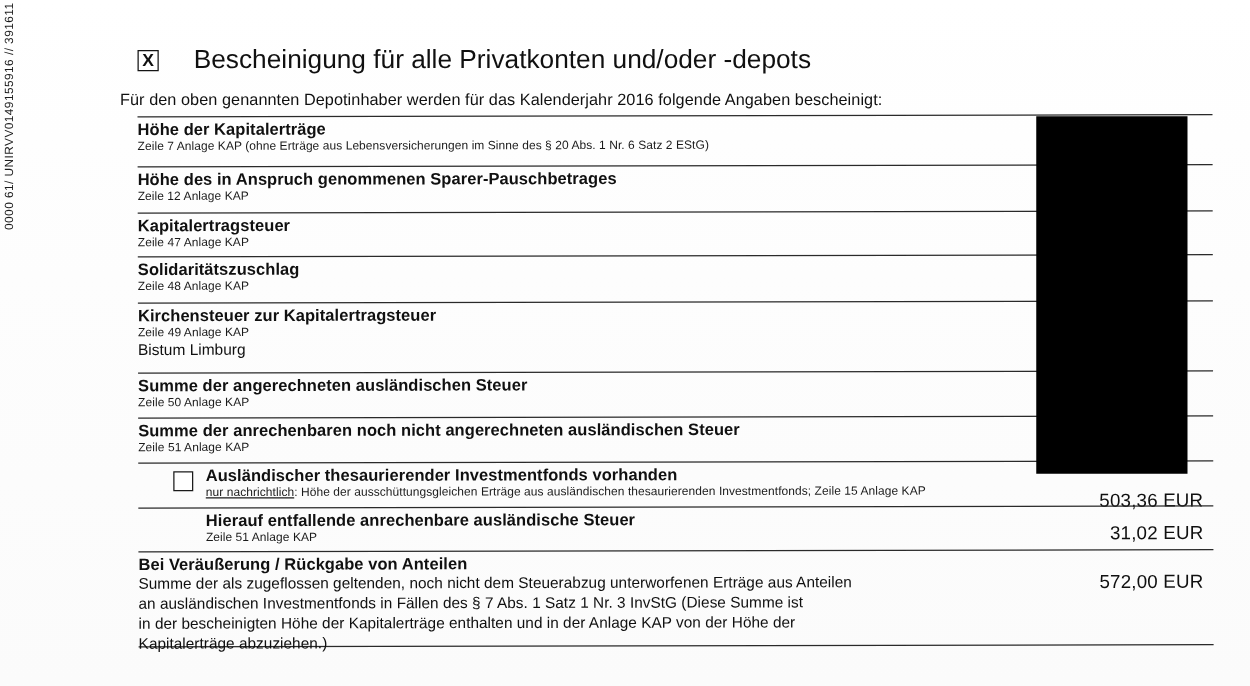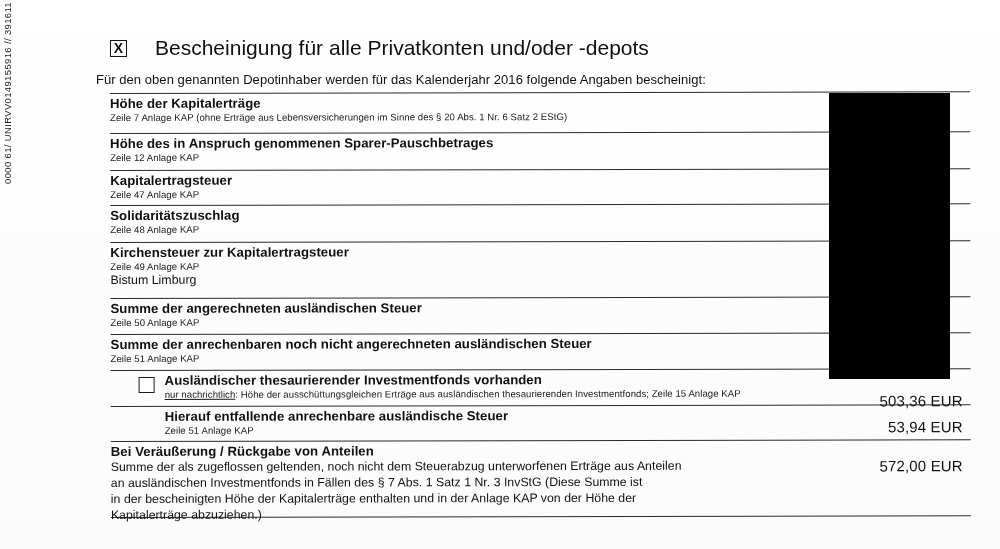--- a/index.html
+++ b/index.html
@@ -233,21 +233,21 @@
         </span>
       </div>
       <div class="amount" style="top:8px">503,36 EUR</div>
     </div>
 
     <div class="row" style="height:35px">
       <div class="indent-block">
         <div class="title">Hierauf entfallende anrechenbare ausländische Steuer</div>
         <div class="sub">Zeile 51  Anlage KAP</div>
       </div>
-      <div class="amount" style="top:-2px">53,94 EUR</div>
+      <div class="amount" style="top:-2px">31,02 EUR</div>
     </div>
 
     <div class="row last-rule" style="height:77px">
       <div class="title">Bei Veräußerung / Rückgabe von Anteilen</div>
       <div class="body-para">Summe der als zugeflossen geltenden, noch nicht dem Steuerabzug unterworfenen Erträge aus Anteilen</div>
       <div class="body-para">an ausländischen Investmentfonds in Fällen des § 7 Abs. 1 Satz 1 Nr. 3 InvStG (Diese Summe ist</div>
       <div class="body-para">in der bescheinigten Höhe der Kapitalerträge enthalten und in der Anlage KAP von der Höhe der</div>
       <div class="body-para">Kapitalerträge abzuziehen.)</div>
       <div class="amount" style="top:2px">572,00 EUR</div>
     </div>

